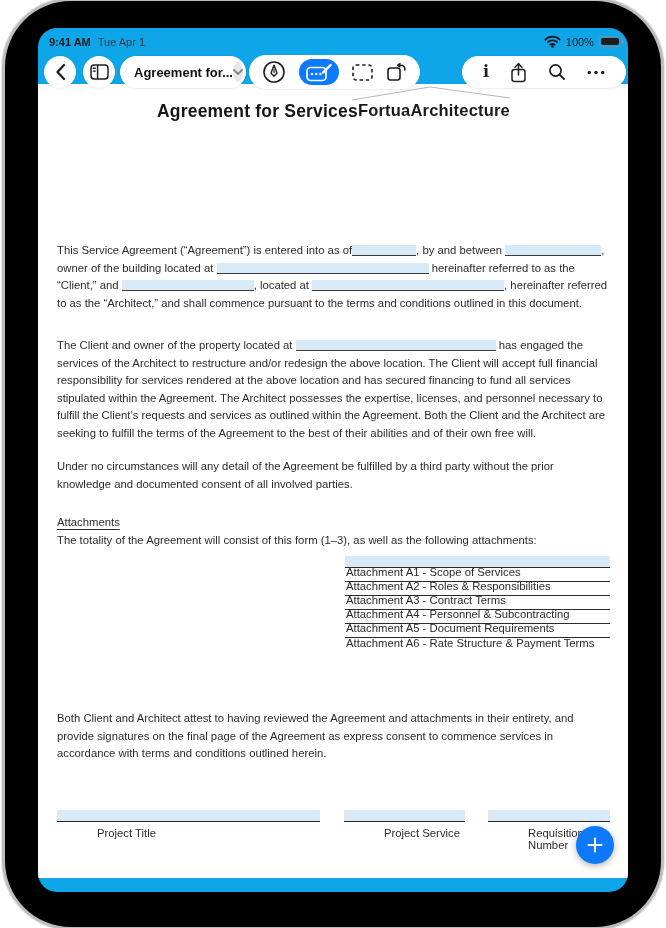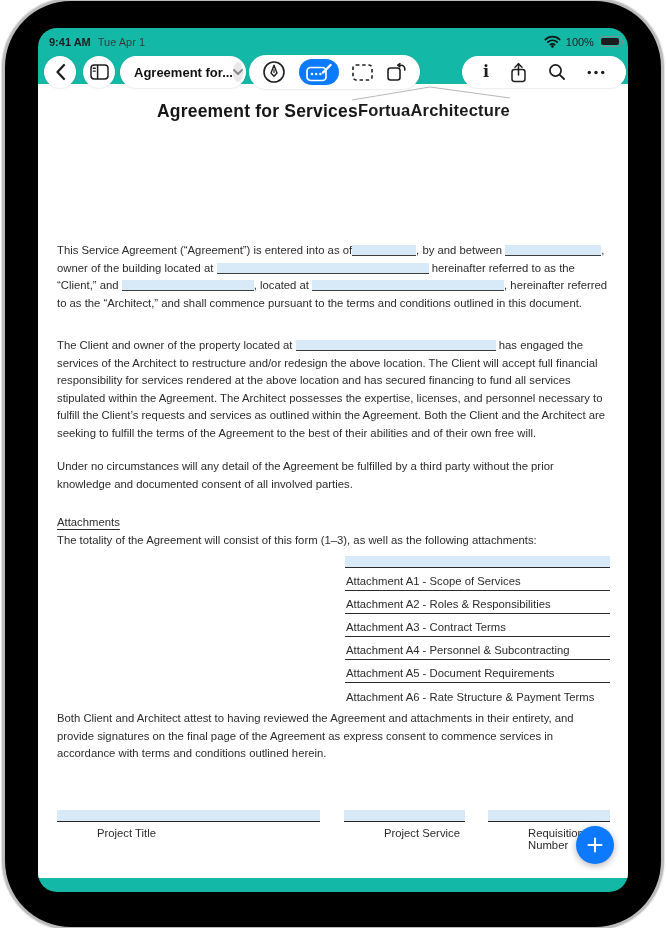--- a/index.html
+++ b/index.html
@@ -4,21 +4,21 @@
 <style>
   * { margin:0; padding:0; box-sizing:border-box; }
   html,body { width:666px; height:928px; background:#fff; font-family:"Liberation Sans", sans-serif; }
   .stage { position:relative; width:666px; height:928px; background:#ffffff; overflow:hidden; }
 
   
   .device { position:absolute; left:5px; top:1px; width:656px; height:926px;
             border-radius:66px; background:#000;
             box-shadow:0 0 0 3px #bdbdbd, 0 0 0 4px #e8e8e8; }
   .screen { position:absolute; left:33px; top:27px; width:590px; height:864px;
-            border-radius:19px; background:#14b8a6; overflow:hidden; }
+            border-radius:19px; background:#0ea5e9; overflow:hidden; }
 
   
   .status-left { position:absolute; left:11px; top:8px; display:flex; gap:7px;
                  font-size:11px; color:#1c1c1e; }
   .status-time { font-weight:700; }
   .status-date { font-weight:500; color:#3a3a3c; }
   .status-right { position:absolute; right:4px; top:7px; display:flex; align-items:center; gap:5px; }
   .battery-pct { font-size:11px; font-weight:500; color:#1c1c1e; }
   .battery-body { position:relative; width:23px; height:11.5px; border:1px solid #8a8a8e; border-radius:3.5px; }
   .battery-fill { position:absolute; left:1.5px; top:1.5px; right:1.5px; bottom:1.5px; background:#1c1c1e; border-radius:2px; }
@@ -55,21 +55,21 @@
   .para { position:absolute; left:19px; width:553px; font-size:11.3px; line-height:17.6px; color:#2b2b2b; }
   .blank { display:inline-block; height:11px; background:#d8eaf8; border-bottom:1.1px solid #3c3c3c;
            vertical-align:-2px; }
 
   .attach-head { position:absolute; left:19px; top:430px; width:553px;
                  font-size:11.3px; line-height:17.6px; color:#2b2b2b; }
   .attach-head .u { text-decoration:underline; text-underline-offset:2.5px; text-decoration-thickness:1px; }
 
   .attach-table { position:absolute; left:307px; top:472px; width:265px; }
   .attach-field { height:12px; background:#d8eaf8; border-bottom:1.3px solid #2b2b2b; }
-  .attach-row { height:23px; display:flex; align-items:flex-end; padding:0 0 3px 1px;
+  .attach-row { height:14px; display:flex; align-items:flex-end; padding:0 0 3px 1px;
                 font-size:11.3px; color:#2b2b2b; border-bottom:1.2px solid #2b2b2b; }
   .attach-row.last { border-bottom:none; }
 
   .footer-fields { position:absolute; left:19px; top:726px; width:553px; height:50px; }
   .fcol { position:absolute; top:0; }
   .fcol .f-field { height:12px; background:#d8eaf8; border-bottom:1.5px solid #262626; }
   .fcol .f-label { margin-top:5px; font-size:11.3px; color:#2b2b2b;padding-left:40px; }
   #fcol-1 { left:0; width:263px; }
   #fcol-2 { left:287px; width:121px; }
   #fcol-3 { left:431px; width:122px; }

